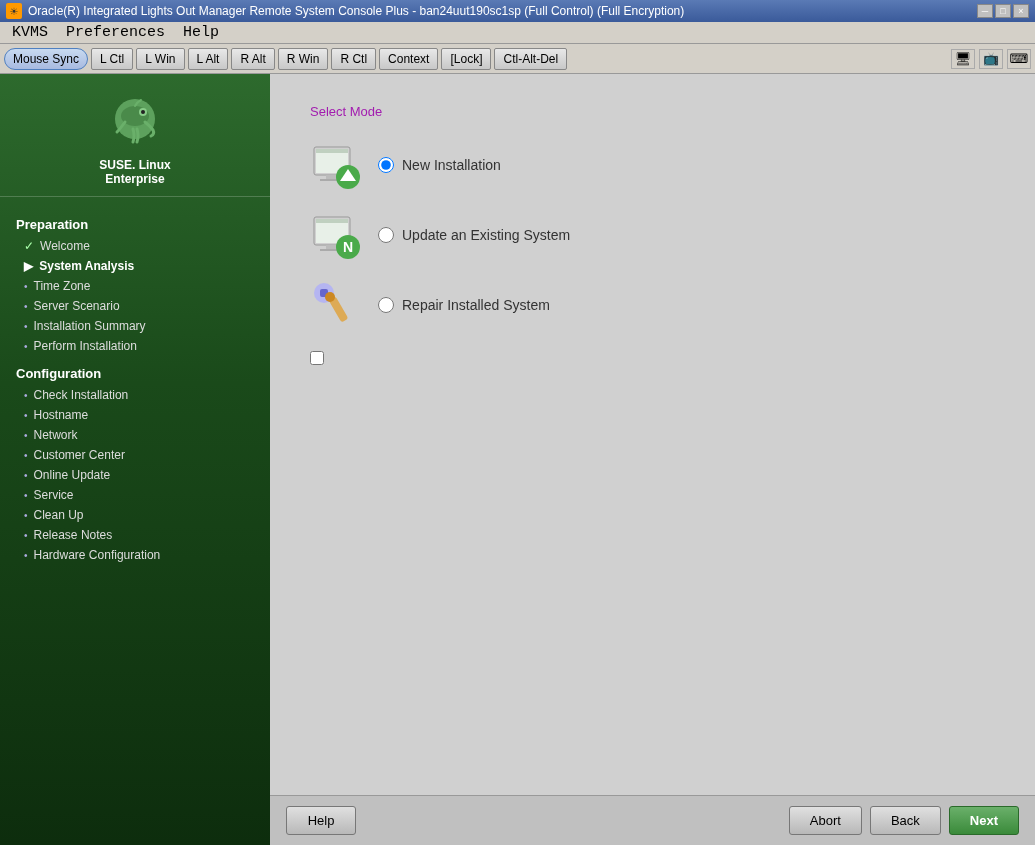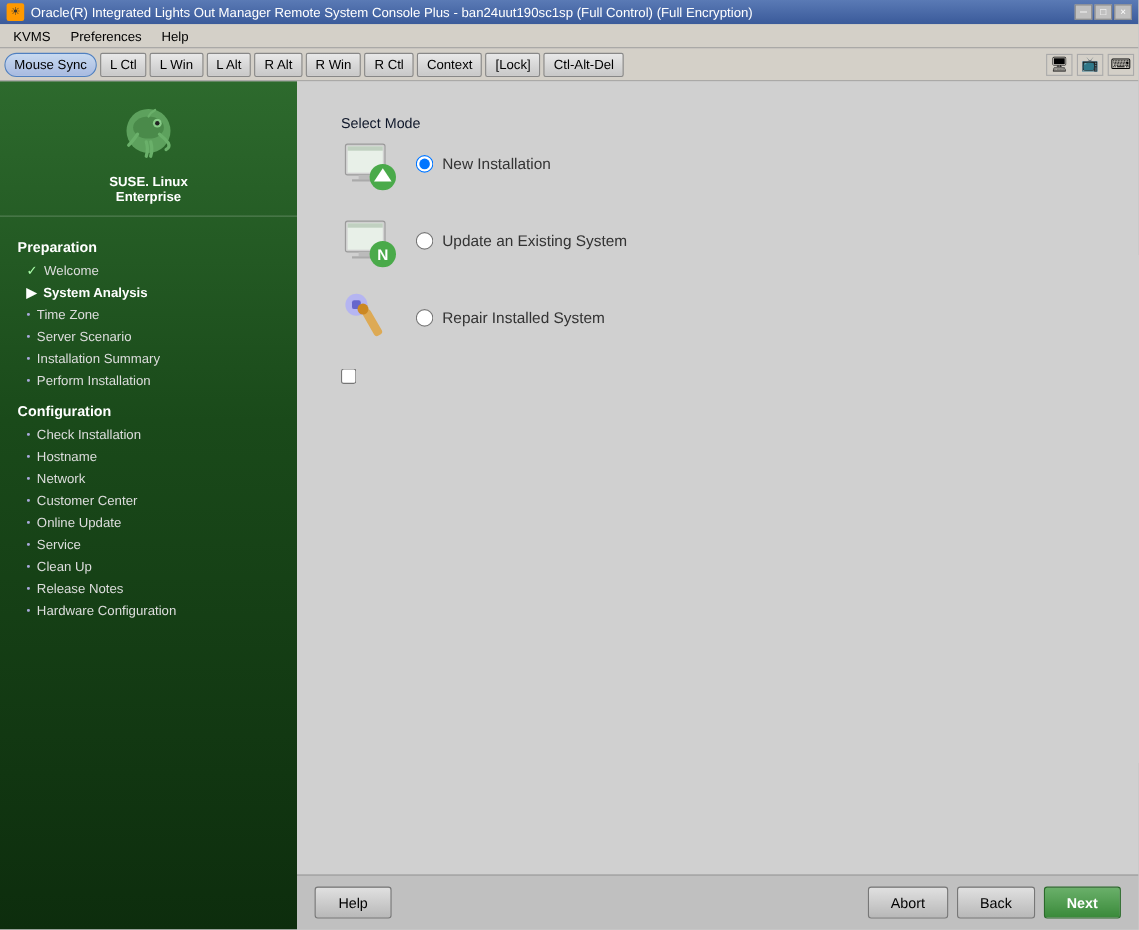--- a/index.html
+++ b/index.html
@@ -24,21 +24,21 @@
     
     #menubar {
       background: #d4d0c8;
       border-bottom: 1px solid #999;
       display: flex;
       align-items: center;
       height: 22px;
       padding: 0 4px;
       gap: 2px;
     }
-    .menu-item { padding: 2px 8px; font-size: 12px; cursor: pointer; }
+    .menu-item { padding: 2px 8px; font-size: 15px; cursor: pointer; font-family: Liberation Mono, monospace; }
 
     
     #toolbar {
       background: #d4d0c8;
       border-bottom: 1px solid #999;
       display: flex;
       align-items: center;
       height: 30px;
       padding: 2px 4px;
       gap: 3px;
@@ -340,21 +340,21 @@
         <span class="sidebar-bullet">•</span>
         <span>Hardware Configuration</span>
       </div>
     </div>
   </div>
 
   <div id="content">
     <div id="content-inner">
 
       <div id="mode-section">
-        <div id="select-mode-label" style="margin-bottom: 4px; font-size: 13px; color: #0f172a;">Select Mode</div>
+        <div id="select-mode-label" style="margin-bottom: 20px; font-size: 13px; color: #a21caf;">Select Mode</div>
 
         <div class="mode-option">
           <div class="mode-icon">
             <svg width="52" height="52" viewBox="0 0 52 52">
               <rect x="4" y="8" width="36" height="28" rx="2" fill="#d0d0d0" stroke="#999" stroke-width="1"></rect>
               <rect x="6" y="10" width="32" height="24" fill="#e8f0e8"></rect>
               <rect x="6" y="10" width="32" height="4" fill="#c0d0c0"></rect>
               <rect x="16" y="36" width="12" height="4" fill="#bbb"></rect>
               <rect x="10" y="40" width="24" height="2" fill="#aaa"></rect>
 

